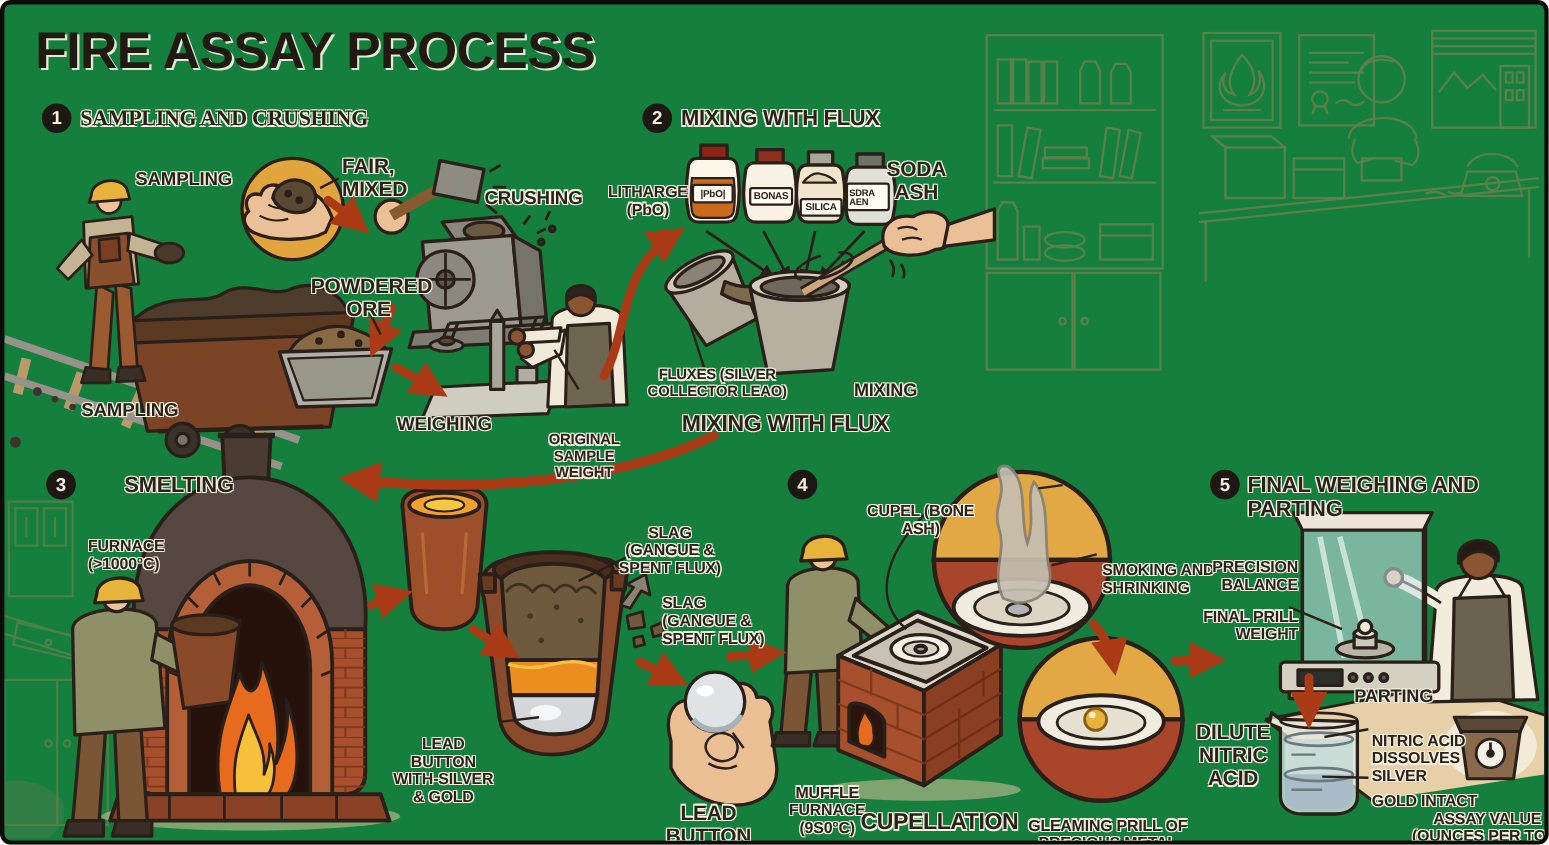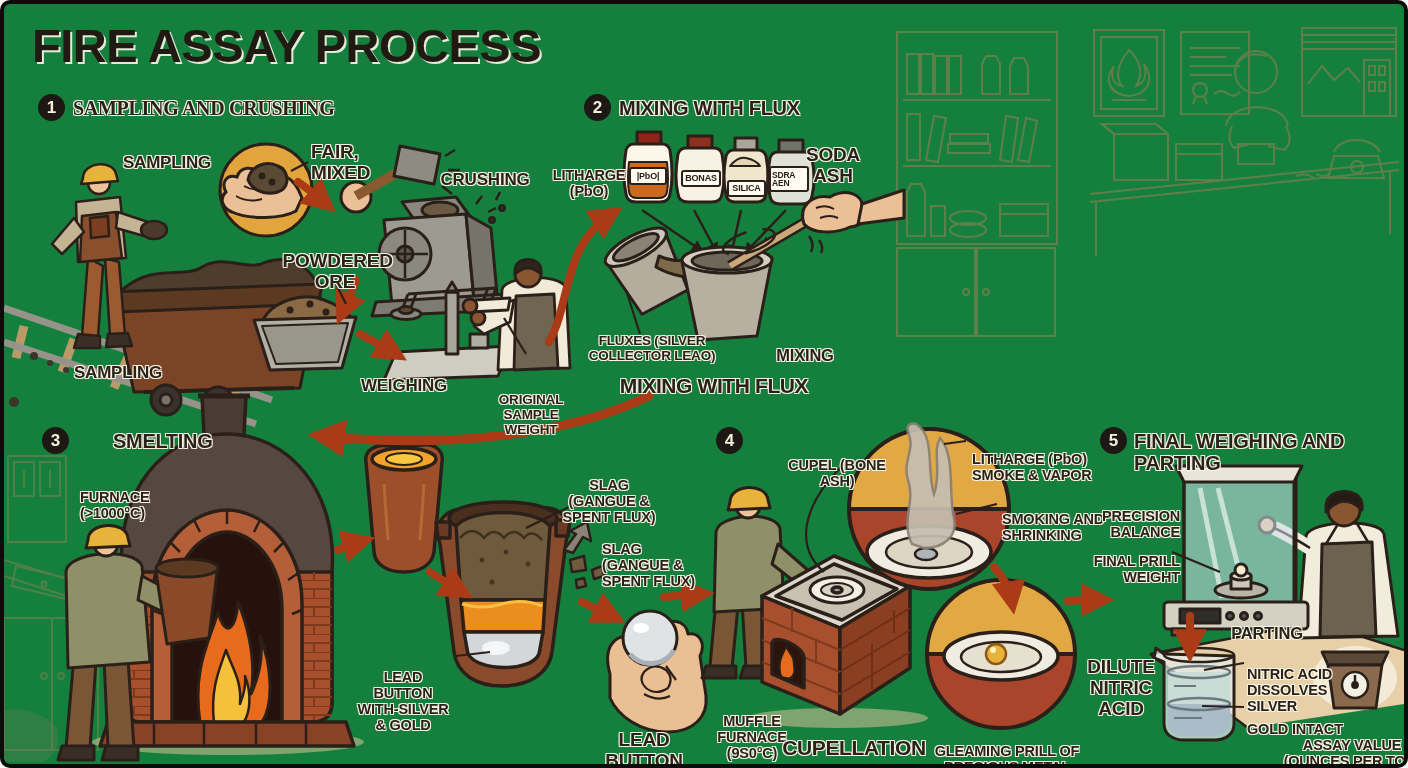--- a/index.html
+++ b/index.html
@@ -512,21 +512,20 @@
 <div class="badge" style="left:38px;top:423px;">3</div>
 <div class="lbl step-title" style="left:73px;top:426px;margin-left:36px;">SMELTING</div>
 <div class="lbl s14 left" style="left:76px;top:464px;width:95px;">FURNACE (&gt;1000°C)</div>
 <div class="lbl s14 c" style="left:605px;top:452px;width:105px;">SLAG (GANGUE &amp; SPENT FLUX)</div>
 <div class="lbl s14 left" style="left:598px;top:516px;width:105px;">SLAG (GANGUE &amp; SPENT FLUX)</div>
 <div class="lbl s14 c" style="left:399px;top:644px;width:100px;">LEAD BUTTON WITH-SILVER &amp; GOLD</div>
 <div class="lbl c" style="left:640px;top:726px;width:120px;">LEAD BUTTON RECOVERED</div>
 
 <div class="badge" style="left:712px;top:423px;">4</div>
 <div class="lbl s14 c" style="left:833px;top:432px;width:100px;">CUPEL (BONE ASH)</div>
-<div class="lbl s14 left" style="left:968px;top:426px;width:145px;">LITHARGE (PbO) SMOKE &amp; VAPOR</div>
 <div class="lbl s14 left" style="left:998px;top:486px;width:110px;">SMOKING AND SHRINKING</div>
 <div class="lbl s14 c" style="left:748px;top:688px;width:85px;">MUFFLE FURNACE (9S0°C)</div>
 <div class="lbl s21 c" style="left:850px;top:732px;">CUPELLATION</div>
 <div class="lbl s14 c" style="left:1003px;top:718px;width:165px;">GLEAMING PRILL OF PRECIOUS METAL</div>
 
 <div class="badge" style="left:1096px;top:423px;">5</div>
 <div class="lbl step-title left" style="left:1130px;top:426px;width:230px;">FINAL WEIGHING AND PARTING</div>
 <div class="lbl s14 right" style="left:1080px;top:483px;width:96px;">PRECISION BALANCE</div>
 <div class="lbl s14 right" style="left:1080px;top:528px;width:96px;">FINAL PRILL WEIGHT</div>
 <div class="lbl s16 c" style="left:1263px;top:620px;">PARTING</div>

